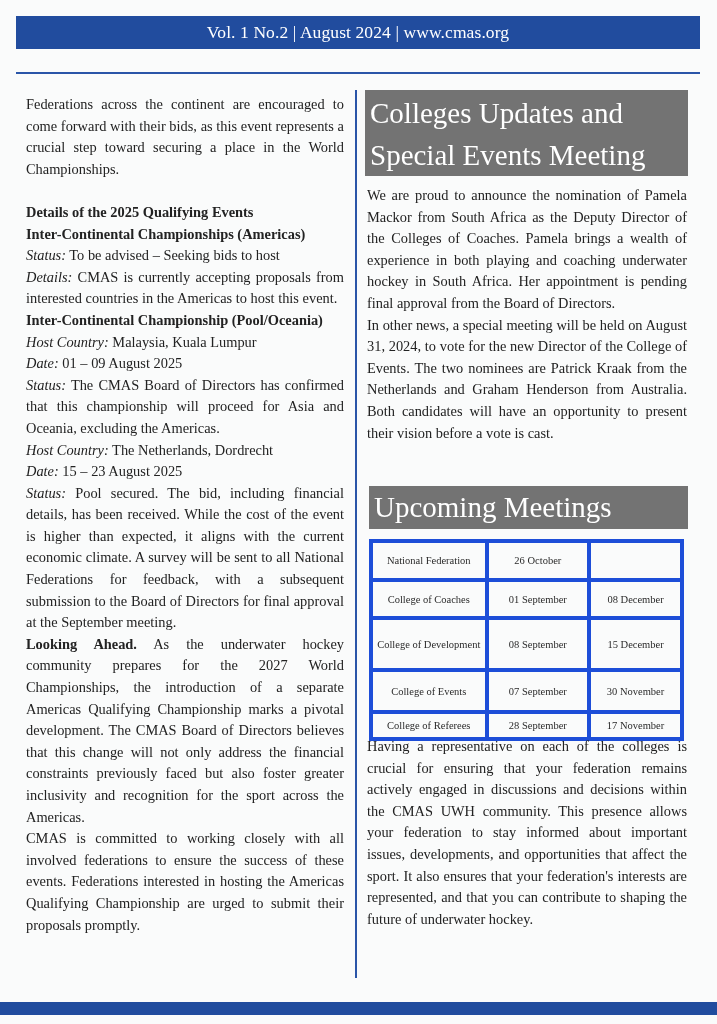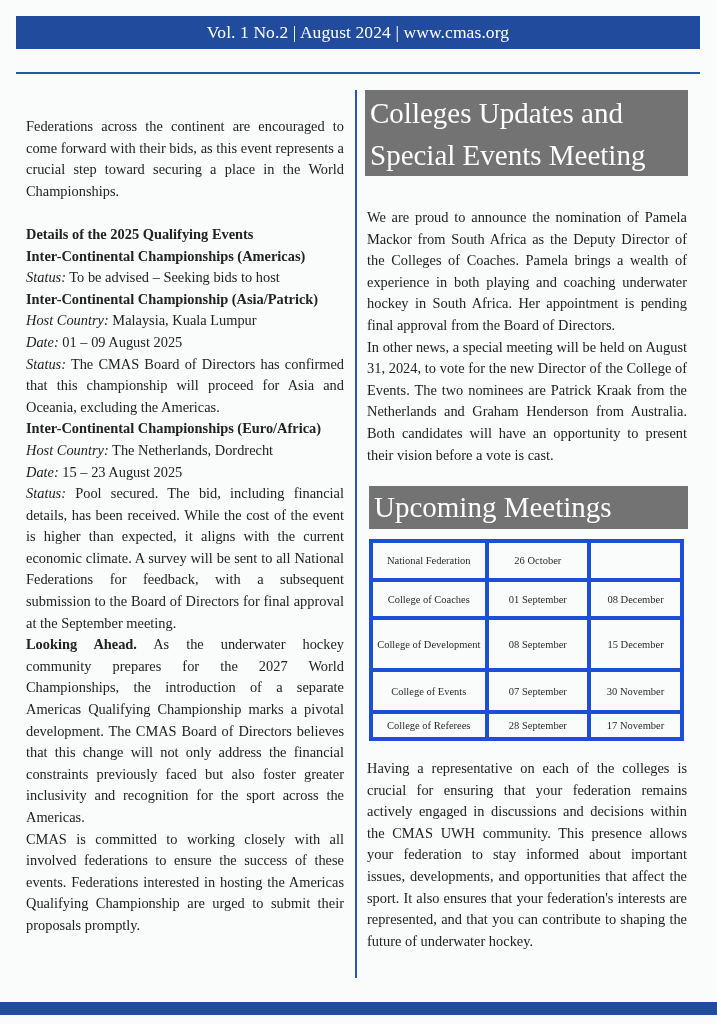--- a/index.html
+++ b/index.html
@@ -19,21 +19,21 @@
     position: absolute; left: 16px; top: 72px; width: 684px; height: 2px; background: #2a55a8;
   }
   .col-divider {
     position: absolute; left: 355px; top: 90px; width: 2px; height: 888px; background: #2a55a8;
   }
   .footer-bar {
     position: absolute; left: 0; top: 1002px; width: 717px; height: 13px; background: #214c9e;
   }
   .col {
     position: absolute; font-family: "Liberation Serif", serif;
-    font-size: 14.4px; line-height: 21.6px; text-align: justify; color: #222; margin-top: 22px;
+    font-size: 14.4px; line-height: 21.6px; text-align: justify; color: #222;
   }
   .col p { margin: 0; }
   .col-left { left: 26px; top: 94px; width: 318px; }
   .col-right { left: 367px; top: 185px; width: 320px; }
   .gap { height: 21.6px; }
   .b { font-weight: bold; }
   .i { font-style: italic; }
   .heading-box {
     position: absolute; background: #737373; color: #fff;
     font-family: "Liberation Serif", serif;
@@ -69,27 +69,27 @@
 <div class="top-rule"></div>
 <div class="col-divider"></div>
 
 <div class="col col-left">
   <p>Federations across the continent are encouraged to come forward with their bids, as this event represents a crucial step toward securing a place in the World Championships.</p>
   <div class="gap"></div>
   <p class="b">Details of the 2025 Qualifying Events</p>
 
   <p class="b">Inter-Continental Championships (Americas)</p>
   <p><span class="i">Status:</span><span> To be advised – Seeking bids to host</span></p>
+  <p><span class="i">Details:</span><span> CMAS is currently accepting proposals from interested countries in the Americas to host this event.</span></p>
 
-  <p class="b">Inter-Continental Championship (Asia/Patrick)</p>
+  <p class="b">Inter-Continental Championship (Pool/Oceania)</p>
   <p><span class="i">Host Country:</span><span> Malaysia, Kuala Lumpur</span></p>
   <p><span class="i">Date:</span><span> 01 – 09 August 2025</span></p>
   <p><span class="i">Status:</span><span> The CMAS Board of Directors has confirmed that this championship will proceed for Asia and Oceania, excluding the Americas.</span></p>
 
-  <p class="b">Inter-Continental Championships (Euro/Africa)</p>
   <p><span class="i">Host Country:</span><span> The Netherlands, Dordrecht</span></p>
   <p><span class="i">Date:</span><span> 15 – 23 August 2025</span></p>
   <p><span class="i">Status:</span><span> Pool secured. The bid, including financial details, has been received. While the cost of the event is higher than expected, it aligns with the current economic climate. A survey will be sent to all National Federations for feedback, with a subsequent submission to the Board of Directors for final approval at the September meeting.</span></p>
 
   <p><span class="b">Looking Ahead.</span><span> As the underwater hockey community prepares for the 2027 World Championships, the introduction of a separate Americas Qualifying Championship marks a pivotal development. The CMAS Board of Directors believes that this change will not only address the financial constraints previously faced but also foster greater inclusivity and recognition for the sport across the Americas.</span></p>
   <p>CMAS is committed to working closely with all involved federations to ensure the success of these events. Federations interested in hosting the Americas Qualifying Championship are urged to submit their proposals promptly.</p>
 </div>
 
 <div class="heading-box h-colleges">
   <span>Colleges Updates and Special Events Meeting</span>

